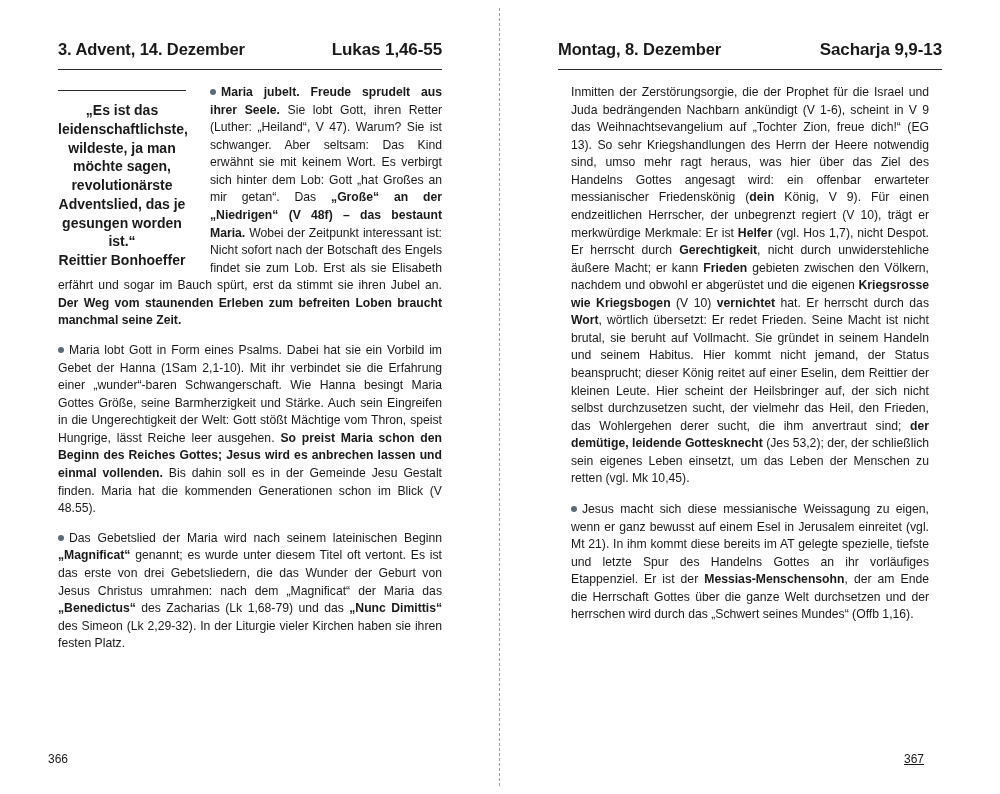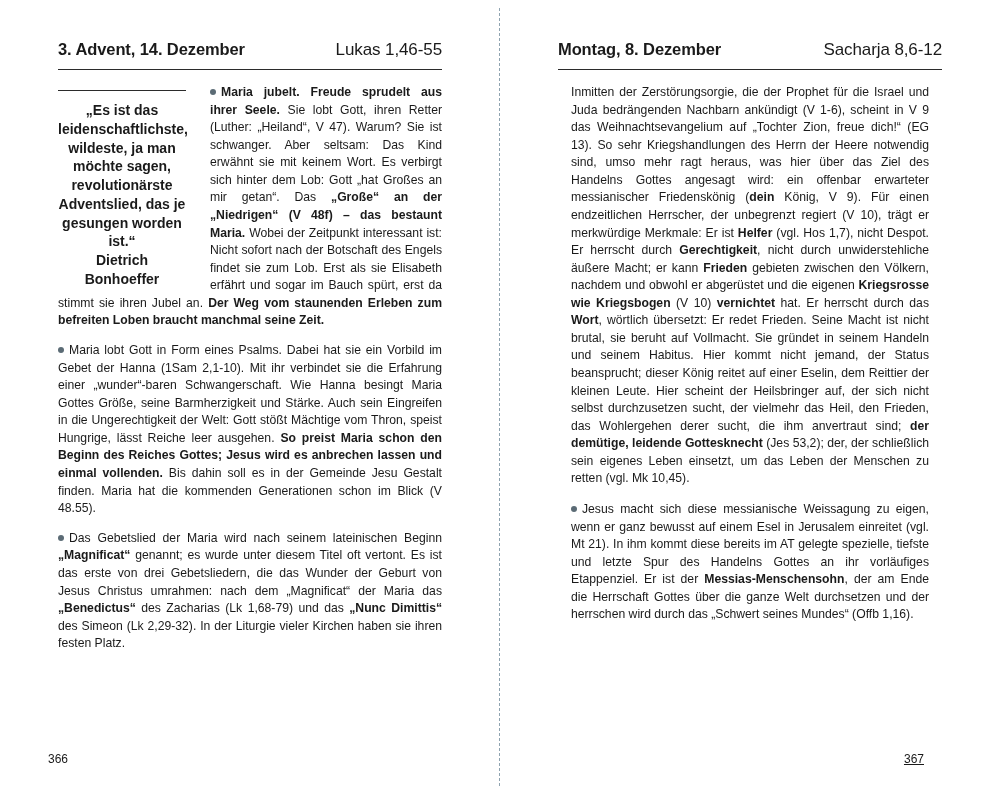--- a/index.html
+++ b/index.html
@@ -51,21 +51,21 @@
     margin-bottom: 14px;
     gap: 40px;
   }
   .header-date {
     font-size: 16.5px;
     font-weight: bold;
     letter-spacing: -0.1px;
   }
   .header-ref {
     font-size: 17px;
-    font-weight: normal;
+    font-weight: bold;
     letter-spacing: -0.1px;
   }
   .body-text {
     font-size: 12.2px;
     line-height: 1.44;
     text-align: justify;
     hyphens: auto;
   }
   .body-text p {
     margin: 13px;
@@ -124,35 +124,35 @@
     <div class="header">
       <div class="header-date">3. Advent, 14. Dezember</div>
       <div class="header-ref">Lukas 1,46-55</div>
     </div>
 
     <div class="left-flow">
       <div class="spacer-for-quote"></div>
       <div class="quote-box">
         <span>„Es ist das leidenschaftlichste, wildeste, ja man möchte sagen, revolutionärste Adventslied, das je gesungen worden ist.“</span>
         <br>
-        <span>Dietrich Bonhoeffer</span>
+        <span>Reittier Bonhoeffer</span>
       </div>
 
       <p><span class="bullet"></span><span><b>Maria jubelt. Freude sprudelt aus ihrer Seele.</b><span> Sie lobt Gott, ihren Retter (Luther: „Heiland“, V 47). Warum? Sie ist schwanger. Aber seltsam: Das Kind erwähnt sie mit keinem Wort. Es verbirgt sich hinter dem Lob: Gott „hat Großes an mir getan“. Das </span><b>„Große“ an der „Niedrigen“ (V 48f) – das bestaunt Maria.</b><span> Wobei der Zeitpunkt interessant ist: Nicht sofort nach der Botschaft des Engels findet sie zum Lob. Erst als sie Elisabeth erfährt und sogar im Bauch spürt, erst da stimmt sie ihren Jubel an. </span><b>Der Weg vom staunenden Erleben zum befreiten Loben braucht manchmal seine Zeit.</b></span></p>
       <p><span class="bullet"></span><span><span>Maria lobt Gott in Form eines Psalms. Dabei hat sie ein Vorbild im Gebet der Hanna (1Sam 2,1-10). Mit ihr verbindet sie die Erfahrung einer „wunder“-baren Schwangerschaft. Wie Hanna besingt Maria Gottes Größe, seine Barmherzigkeit und Stärke. Auch sein Eingreifen in die Ungerechtigkeit der Welt: Gott stößt Mächtige vom Thron, speist Hungrige, lässt Reiche leer ausgehen. </span><b>So preist Maria schon den Beginn des Reiches Gottes; Jesus wird es anbrechen lassen und einmal vollenden.</b><span> Bis dahin soll es in der Gemeinde Jesu Gestalt finden. Maria hat die kommenden Generationen schon im Blick (V 48.55).</span></span></p>
       <p><span class="bullet"></span><span><span>Das Gebetslied der Maria wird nach seinem lateinischen Beginn </span><b>„Magnificat“</b><span> genannt; es wurde unter diesem Titel oft vertont. Es ist das erste von drei Gebetsliedern, die das Wunder der Geburt von Jesus Christus umrahmen: nach dem „Magnificat“ der Maria das </span><b>„Benedictus“</b><span> des Zacharias (Lk 1,68-79) und das </span><b>„Nunc Dimittis“</b><span> des Simeon (Lk 2,29-32). In der Liturgie vieler Kirchen haben sie ihren festen Platz.</span></span></p>
     </div>
 
     <div class="folio folio-left">366</div>
   </div>
 
   <div class="page page-right">
     <div class="header">
       <div class="header-date">Montag, 8. Dezember</div>
-      <div class="header-ref">Sacharja 8,6-12</div>
+      <div class="header-ref">Sacharja 9,9-13</div>
     </div>
 
     <div class="body-text">
       <p><span><span>Inmitten der Zerstörungsorgie, die der Prophet für die Israel und Juda bedrängenden Nachbarn ankündigt (V 1-6), scheint in V 9 das Weihnachtsevangelium auf „Tochter Zion, freue dich!“ (EG 13). So sehr Kriegshandlungen des Herrn der Heere notwendig sind, umso mehr ragt heraus, was hier über das Ziel des Handelns Gottes angesagt wird: ein offenbar erwarteter messianischer Friedenskönig (</span><b>dein</b><span> König, V 9). Für einen endzeitlichen Herrscher, der unbegrenzt regiert (V 10), trägt er merkwürdige Merkmale: Er ist </span><b>Helfer</b><span> (vgl. Hos 1,7), nicht Despot. Er herrscht durch </span><b>Gerechtigkeit</b><span>, nicht durch unwiderstehliche äußere Macht; er kann </span><b>Frieden</b><span> gebieten zwischen den Völkern, nachdem und obwohl er abgerüstet und die eigenen </span><b>Kriegsrosse wie Kriegsbogen</b><span> (V 10) </span><b>vernichtet</b><span> hat. Er herrscht durch das </span><b>Wort</b><span>, wörtlich übersetzt: Er redet Frieden. Seine Macht ist nicht brutal, sie beruht auf Vollmacht. Sie gründet in seinem Handeln und seinem Habitus. Hier kommt nicht jemand, der Status beansprucht; dieser König reitet auf einer Eselin, dem Reittier der kleinen Leute. Hier scheint der Heilsbringer auf, der sich nicht selbst durchzusetzen sucht, der vielmehr das Heil, den Frieden, das Wohlergehen derer sucht, die ihm anvertraut sind; </span><b>der demütige, leidende Gottesknecht</b><span> (Jes 53,2); der, der schließlich sein eigenes Leben einsetzt, um das Leben der Menschen zu retten (vgl. Mk 10,45).</span></span></p>
       <p><span class="bullet"></span><span><span>Jesus macht sich diese messianische Weissagung zu eigen, wenn er ganz bewusst auf einem Esel in Jerusalem einreitet (vgl. Mt 21). In ihm kommt diese bereits im AT gelegte spezielle, tiefste und letzte Spur des Handelns Gottes an ihr vorläufiges Etappenziel. Er ist der </span><b>Messias-Menschensohn</b><span>, der am Ende die Herrschaft Gottes über die ganze Welt durchsetzen und der herrschen wird durch das „Schwert seines Mundes“ (Offb 1,16).</span></span></p>
     </div>
 
     <div class="folio folio-right">367</div>
   </div>
 

